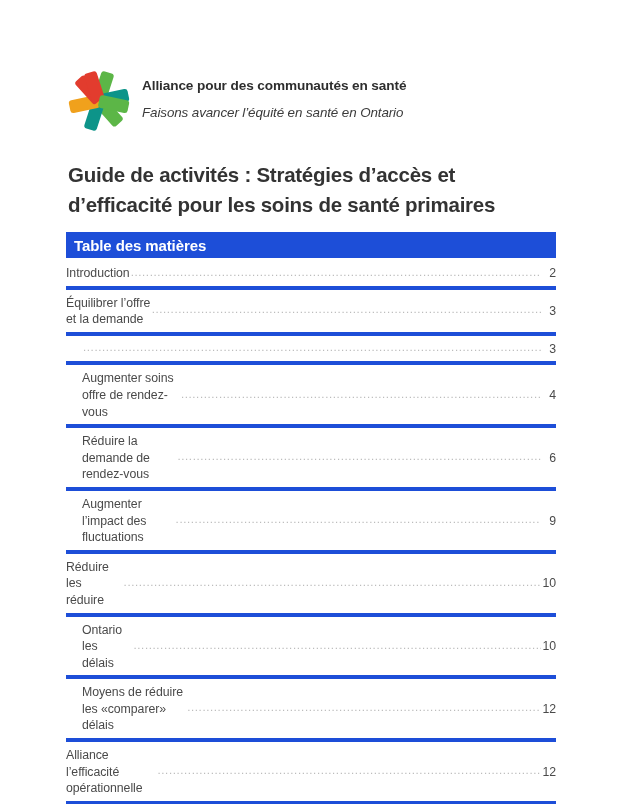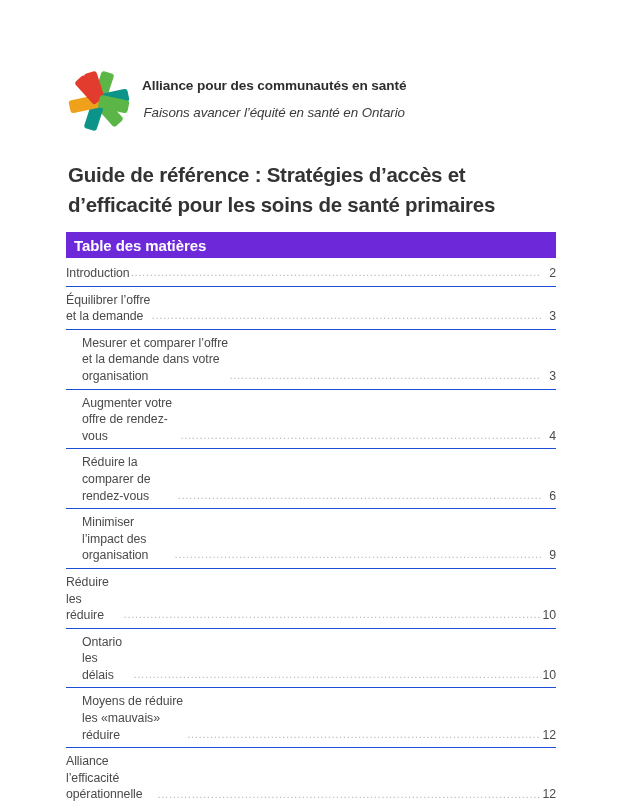--- a/index.html
+++ b/index.html
@@ -25,21 +25,20 @@
     box-sizing: border-box;
   }
 
   
   .masthead {
     position: absolute;
     left: 66px;
     top: 68px;
     display: flex;
     align-items: center;
-    text-align: center;
   }
   .logo-mark {
     width: 66px;
     height: 66px;
     flex: 0 0 66px;
     position: relative;
   }
   .logo-mark svg { display: block; }
 
   .logo-text {
@@ -77,55 +76,55 @@
     letter-spacing: -0.25px;
   }
 
   
   .toc-bar {
     position: absolute;
     left: 66px;
     top: 232px;
     width: 490px;
     height: 26px;
-    background: #6d28d9;
+    background: #1d4ed8;
     display: flex;
     align-items: center;
   }
   .toc-bar-label {
     color: #ffffff;
     font-size: 15px;
     font-weight: bold;
     margin-left: 8px;
     letter-spacing: -0.1px;
   }
 
   
   .toc {
     position: absolute;
     left: 66px;
     top: 261px;
     width: 490px;
   }
   .toc-entry {
-    border-top: 1px solid #1d4ed8;
+    border-top: 4px solid #1d4ed8;
     padding: 5px 0 4px 0;
     font-size: 12.3px;
     color: #4a4a4a;
     letter-spacing: -0.05px;
     line-height: 1.35;
   }
   .toc-entry:first-child { border-top: none; padding-top: 4px; }
 
   .toc-entry.level-1 { padding-left: 0px; }
   .toc-entry.level-2 { padding-left: 16px; }
 
   .toc-row {
     display: flex;
-    align-items: flex-end;
+    align-items: center;
     width: 100%;
   }
   .toc-label {
     flex: 0 1 auto;
     white-space: normal;
   }
   .toc-dots {
     flex: 1 1 auto;
     min-width: 6px;
     overflow: hidden;
@@ -167,21 +166,21 @@
         </g>
       </svg>
     </div>
 
     <div class="logo-text">
       <div class="org-name">Alliance pour des communautés en santé</div>
       <div class="org-tagline">Faisons avancer l’équité en santé en Ontario</div>
     </div>
   </div>
 
-  <div class="doc-title">Guide de référence : Stratégies d’accès et d’efficacité pour les soins de santé primaires</div>
+  <div class="doc-title">Guide de activités : Stratégies d’accès et d’efficacité pour les soins de santé primaires</div>
 
   <div class="toc-bar">
     <span class="toc-bar-label">Table des matières</span>
   </div>
 
   <div class="toc" id="toc-list">
       <div class="toc-entry level-1">
         <div class="toc-row">
           <span class="toc-label">Introduction</span>
           <span class="toc-dots">........................................................................................................................................................................................................</span>
@@ -190,63 +189,62 @@
       </div>
       <div class="toc-entry level-1">
         <div class="toc-row">
           <span class="toc-label">Équilibrer l’offre et la demande</span>
           <span class="toc-dots">........................................................................................................................................................................................................</span>
           <span class="toc-page">3</span>
         </div>
       </div>
       <div class="toc-entry level-2">
         <div class="toc-row">
-          <span class="toc-label">Mesurer et comparer l’offre et la demande dans votre organisation</span>
           <span class="toc-dots">........................................................................................................................................................................................................</span>
           <span class="toc-page">3</span>
         </div>
       </div>
       <div class="toc-entry level-2">
         <div class="toc-row">
-          <span class="toc-label">Augmenter votre offre de rendez-vous</span>
+          <span class="toc-label">Augmenter soins offre de rendez-vous</span>
           <span class="toc-dots">........................................................................................................................................................................................................</span>
           <span class="toc-page">4</span>
         </div>
       </div>
       <div class="toc-entry level-2">
         <div class="toc-row">
-          <span class="toc-label">Réduire la comparer de rendez-vous</span>
+          <span class="toc-label">Réduire la demande de rendez-vous</span>
           <span class="toc-dots">........................................................................................................................................................................................................</span>
           <span class="toc-page">6</span>
         </div>
       </div>
       <div class="toc-entry level-2">
         <div class="toc-row">
-          <span class="toc-label">Minimiser l’impact des organisation</span>
+          <span class="toc-label">Augmenter l’impact des fluctuations</span>
           <span class="toc-dots">........................................................................................................................................................................................................</span>
           <span class="toc-page">9</span>
         </div>
       </div>
       <div class="toc-entry level-1">
         <div class="toc-row">
           <span class="toc-label">Réduire les réduire</span>
           <span class="toc-dots">........................................................................................................................................................................................................</span>
           <span class="toc-page">10</span>
         </div>
       </div>
       <div class="toc-entry level-2">
         <div class="toc-row">
           <span class="toc-label">Ontario les délais</span>
           <span class="toc-dots">........................................................................................................................................................................................................</span>
           <span class="toc-page">10</span>
         </div>
       </div>
       <div class="toc-entry level-2">
         <div class="toc-row">
-          <span class="toc-label">Moyens de réduire les «mauvais» réduire</span>
+          <span class="toc-label">Moyens de réduire les «comparer» délais</span>
           <span class="toc-dots">........................................................................................................................................................................................................</span>
           <span class="toc-page">12</span>
         </div>
       </div>
       <div class="toc-entry level-1">
         <div class="toc-row">
           <span class="toc-label">Alliance l’efficacité opérationnelle</span>
           <span class="toc-dots">........................................................................................................................................................................................................</span>
           <span class="toc-page">12</span>
         </div>

